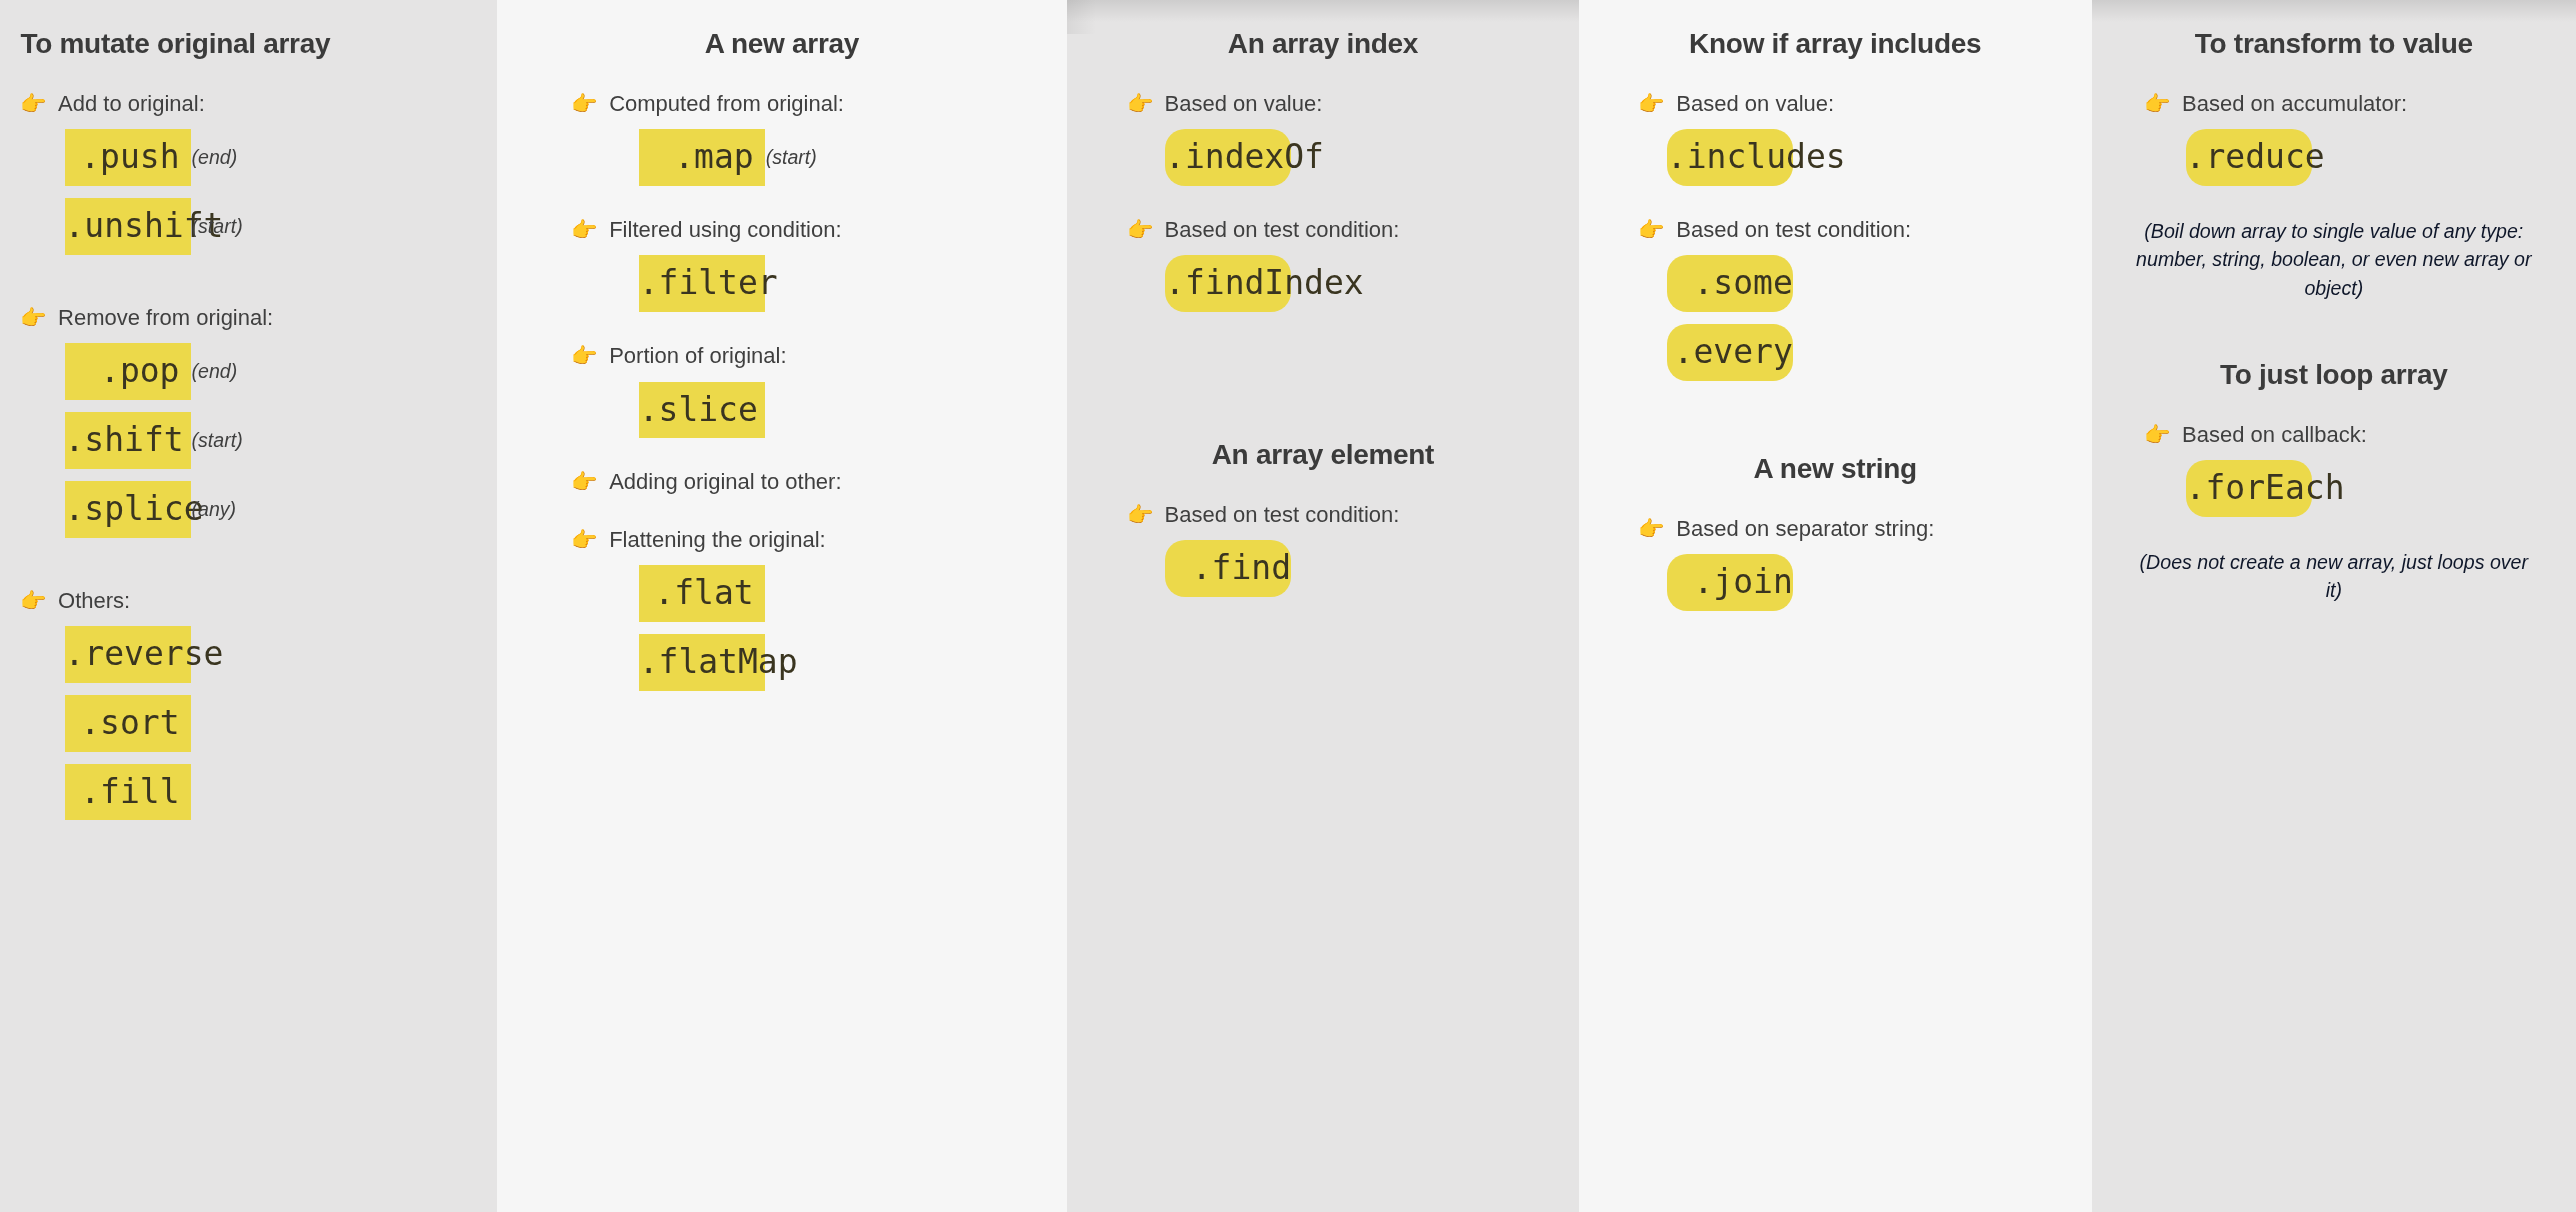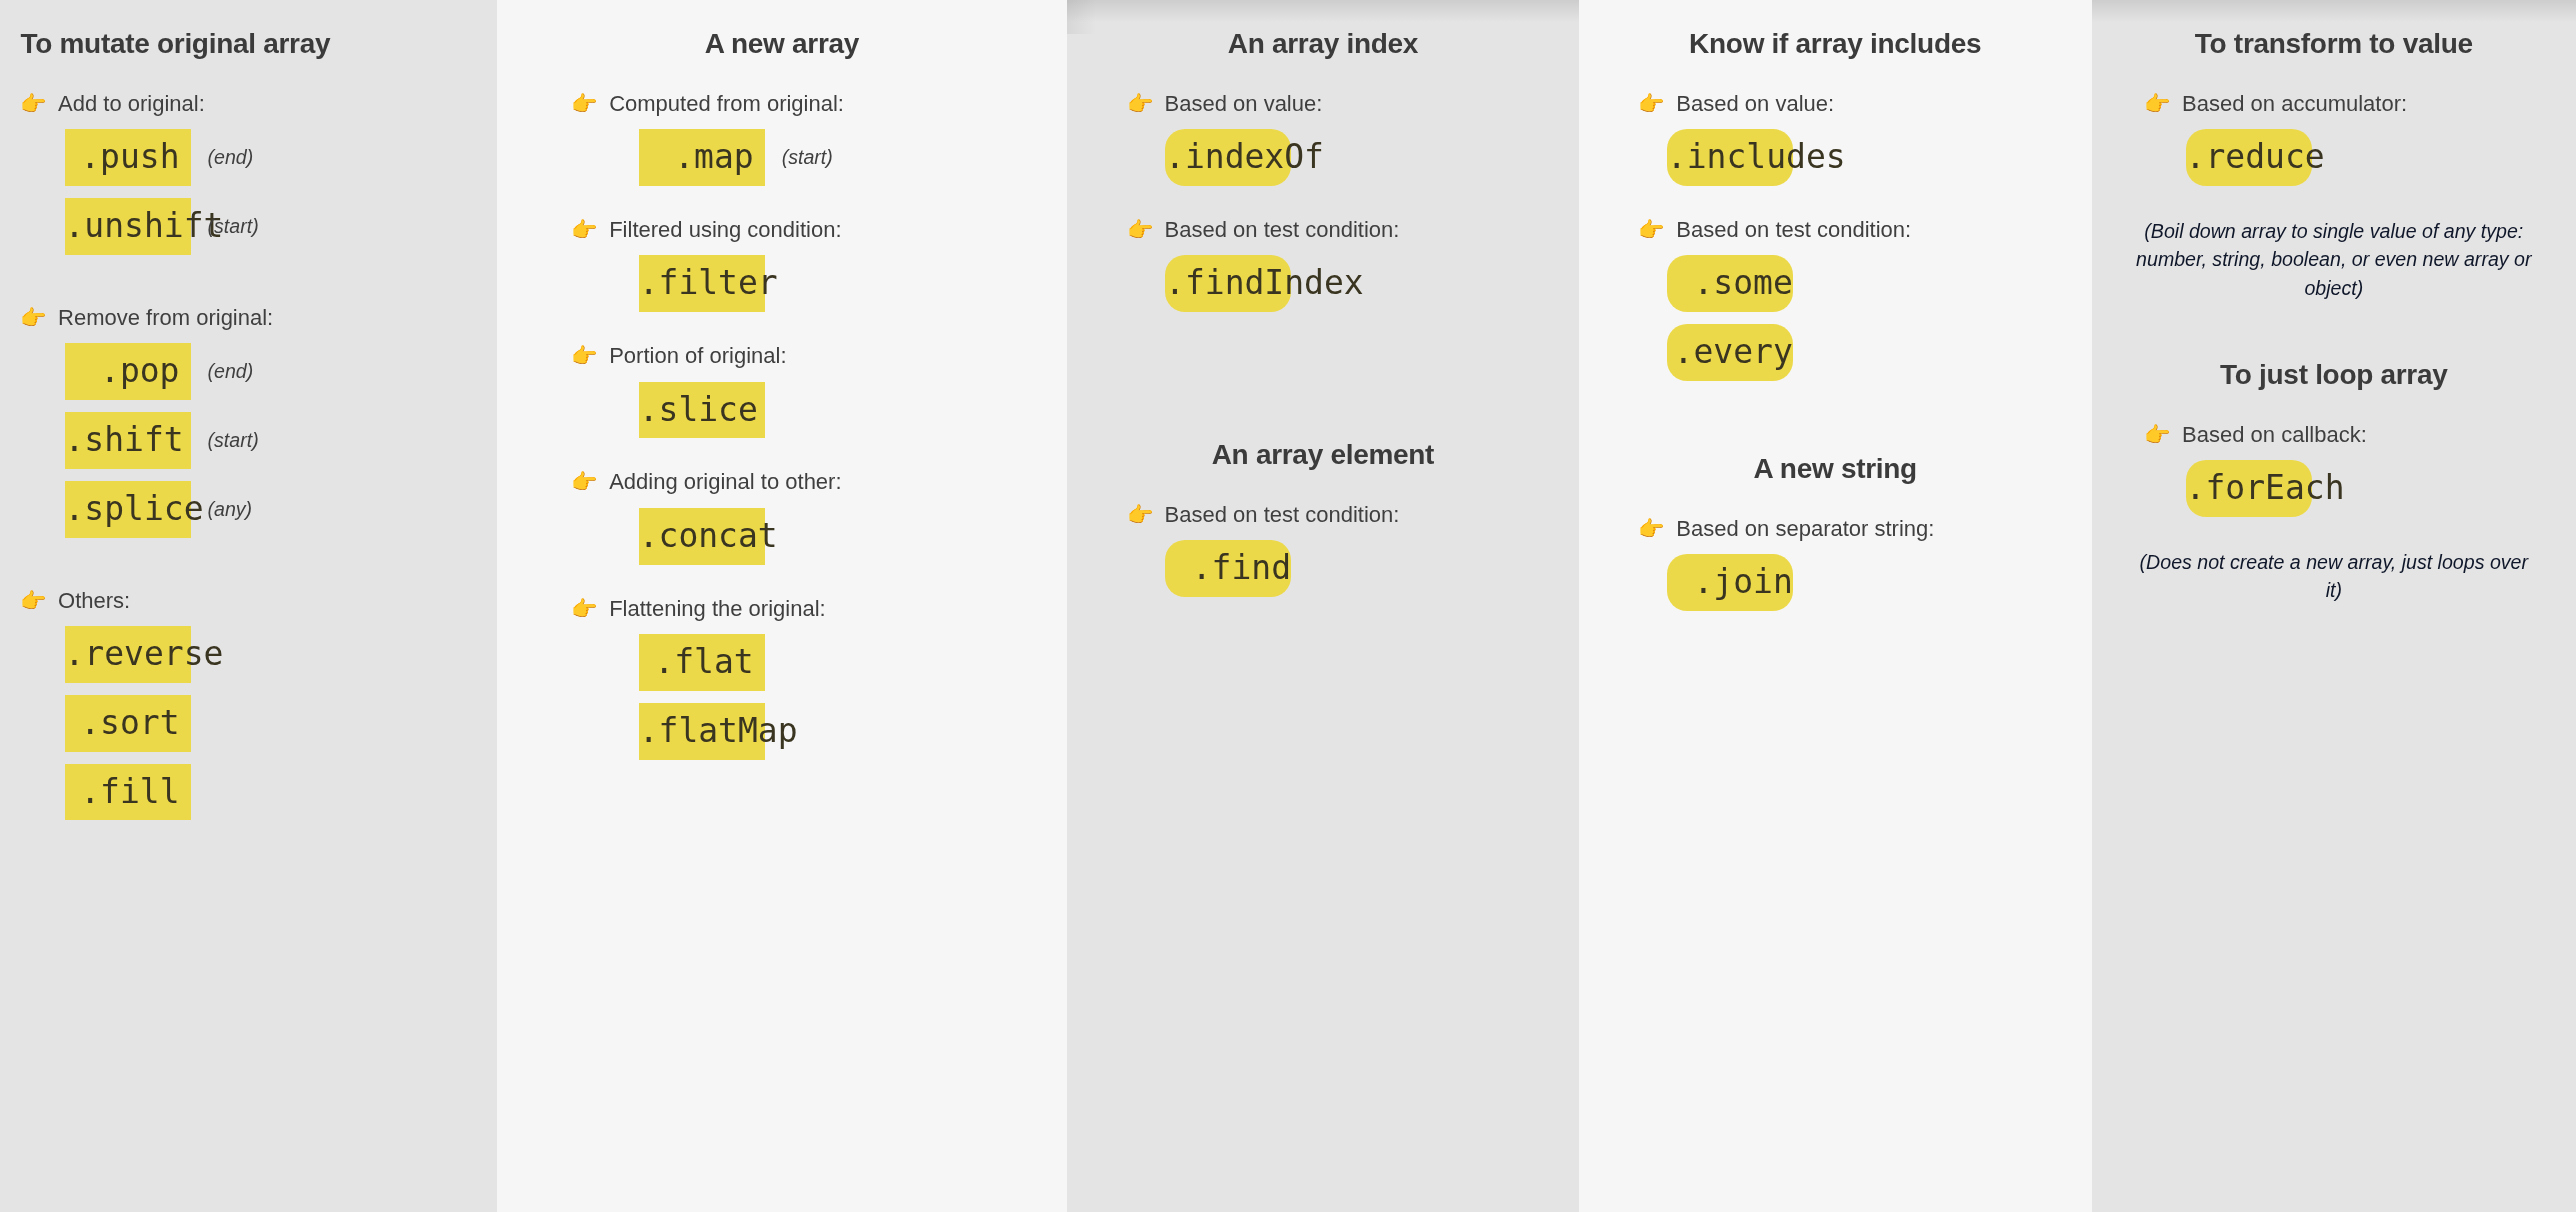--- a/index.html
+++ b/index.html
@@ -122,21 +122,21 @@
   .col-5 .chip {
     text-align: right;
     padding-right: 0;
     border-radius: 20px;
   }
 
   .chip-note {
     font-size: 19.6px;
     font-style: italic;
     color: #3f3f3f;
-    margin-left: 17px;
+    margin-left: 1px;
     white-space: nowrap;
   }
 
   .note-block {
     font-size: 19.6px;
     font-style: italic;
     color: #0f172a;
     line-height: 1.45;
     text-align: center;
     margin-top: 31px;
@@ -230,23 +230,20 @@
       <span class="bullet-label">Portion of original:</span>
     </div>
     <div class="chip-row">
       <span class="chip">.slice</span>
     </div>
 
     <div class="bullet-row">
       <span class="hand">👉</span>
       <span class="bullet-label">Adding original to other:</span>
     </div>
-    <div class="chip-row">
-      <span class="chip">.concat</span>
-    </div>
 
     <div class="bullet-row">
       <span class="hand">👉</span>
       <span class="bullet-label">Flattening the original:</span>
     </div>
     <div class="chip-row">
       <span class="chip">.flat</span>
     </div>
     <div class="chip-row">
       <span class="chip">.flatMap</span>

